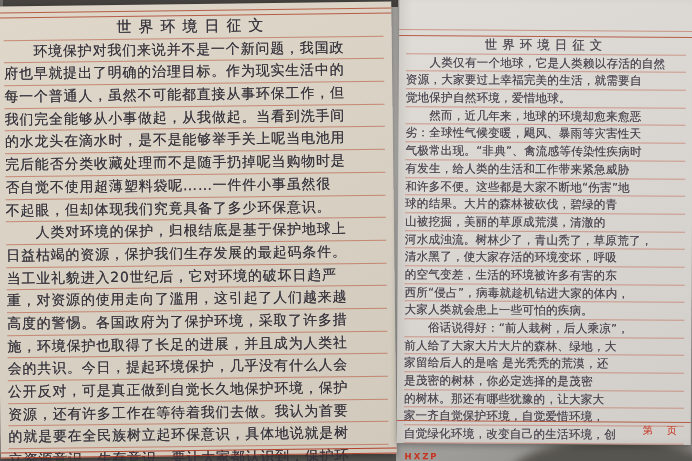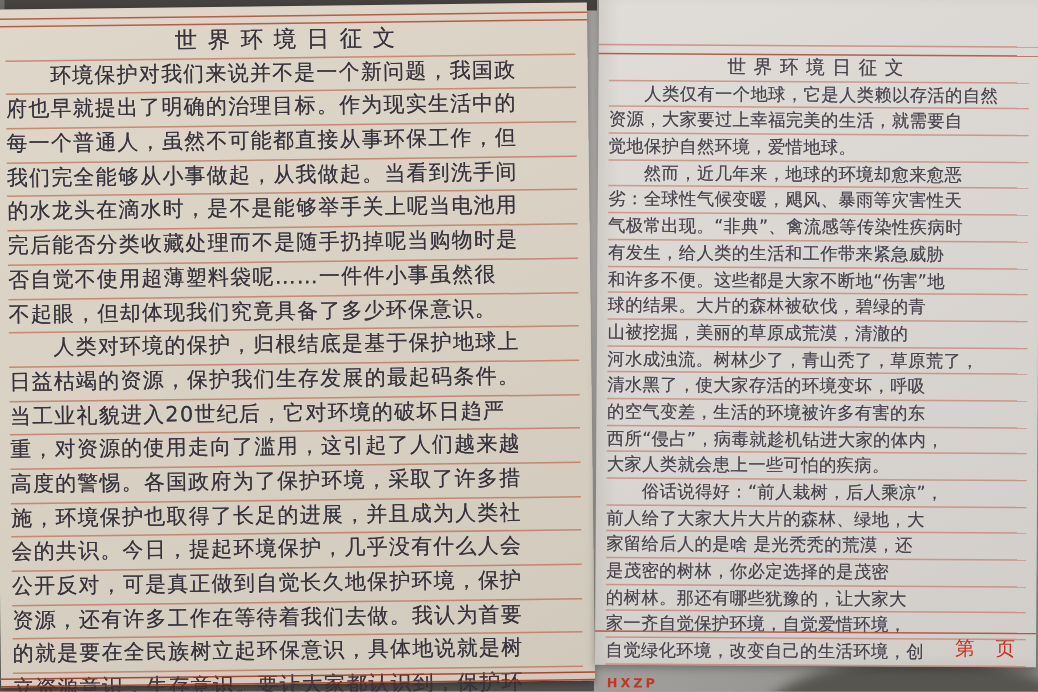--- a/index.html
+++ b/index.html
@@ -66,21 +66,21 @@
   }
   .page.right .trow{text-align:center;font-size:12.5px;letter-spacing:5px;}
   .list{display:contents;}
   
   .watermark{
     position:absolute;left:8px;top:426px;
     font-size:8.5px;letter-spacing:2px;color:#c8321f;font-weight:bold;margin-top:29px;
   }
   .page-footer{
     position:absolute;right:14px;top:426px;
-    font-size:13px;color:#c8321f;letter-spacing:0;
+    font-size:10px;color:#c8321f;letter-spacing:0;
   }
   .page-footer span{display:inline-block;}
   .page-footer .gap{width:14px;}
 </style>
 </head>
 <body>
 
 <div class="scene">
   <div class="bg"></div>
   <div class="strip-top"></div>

